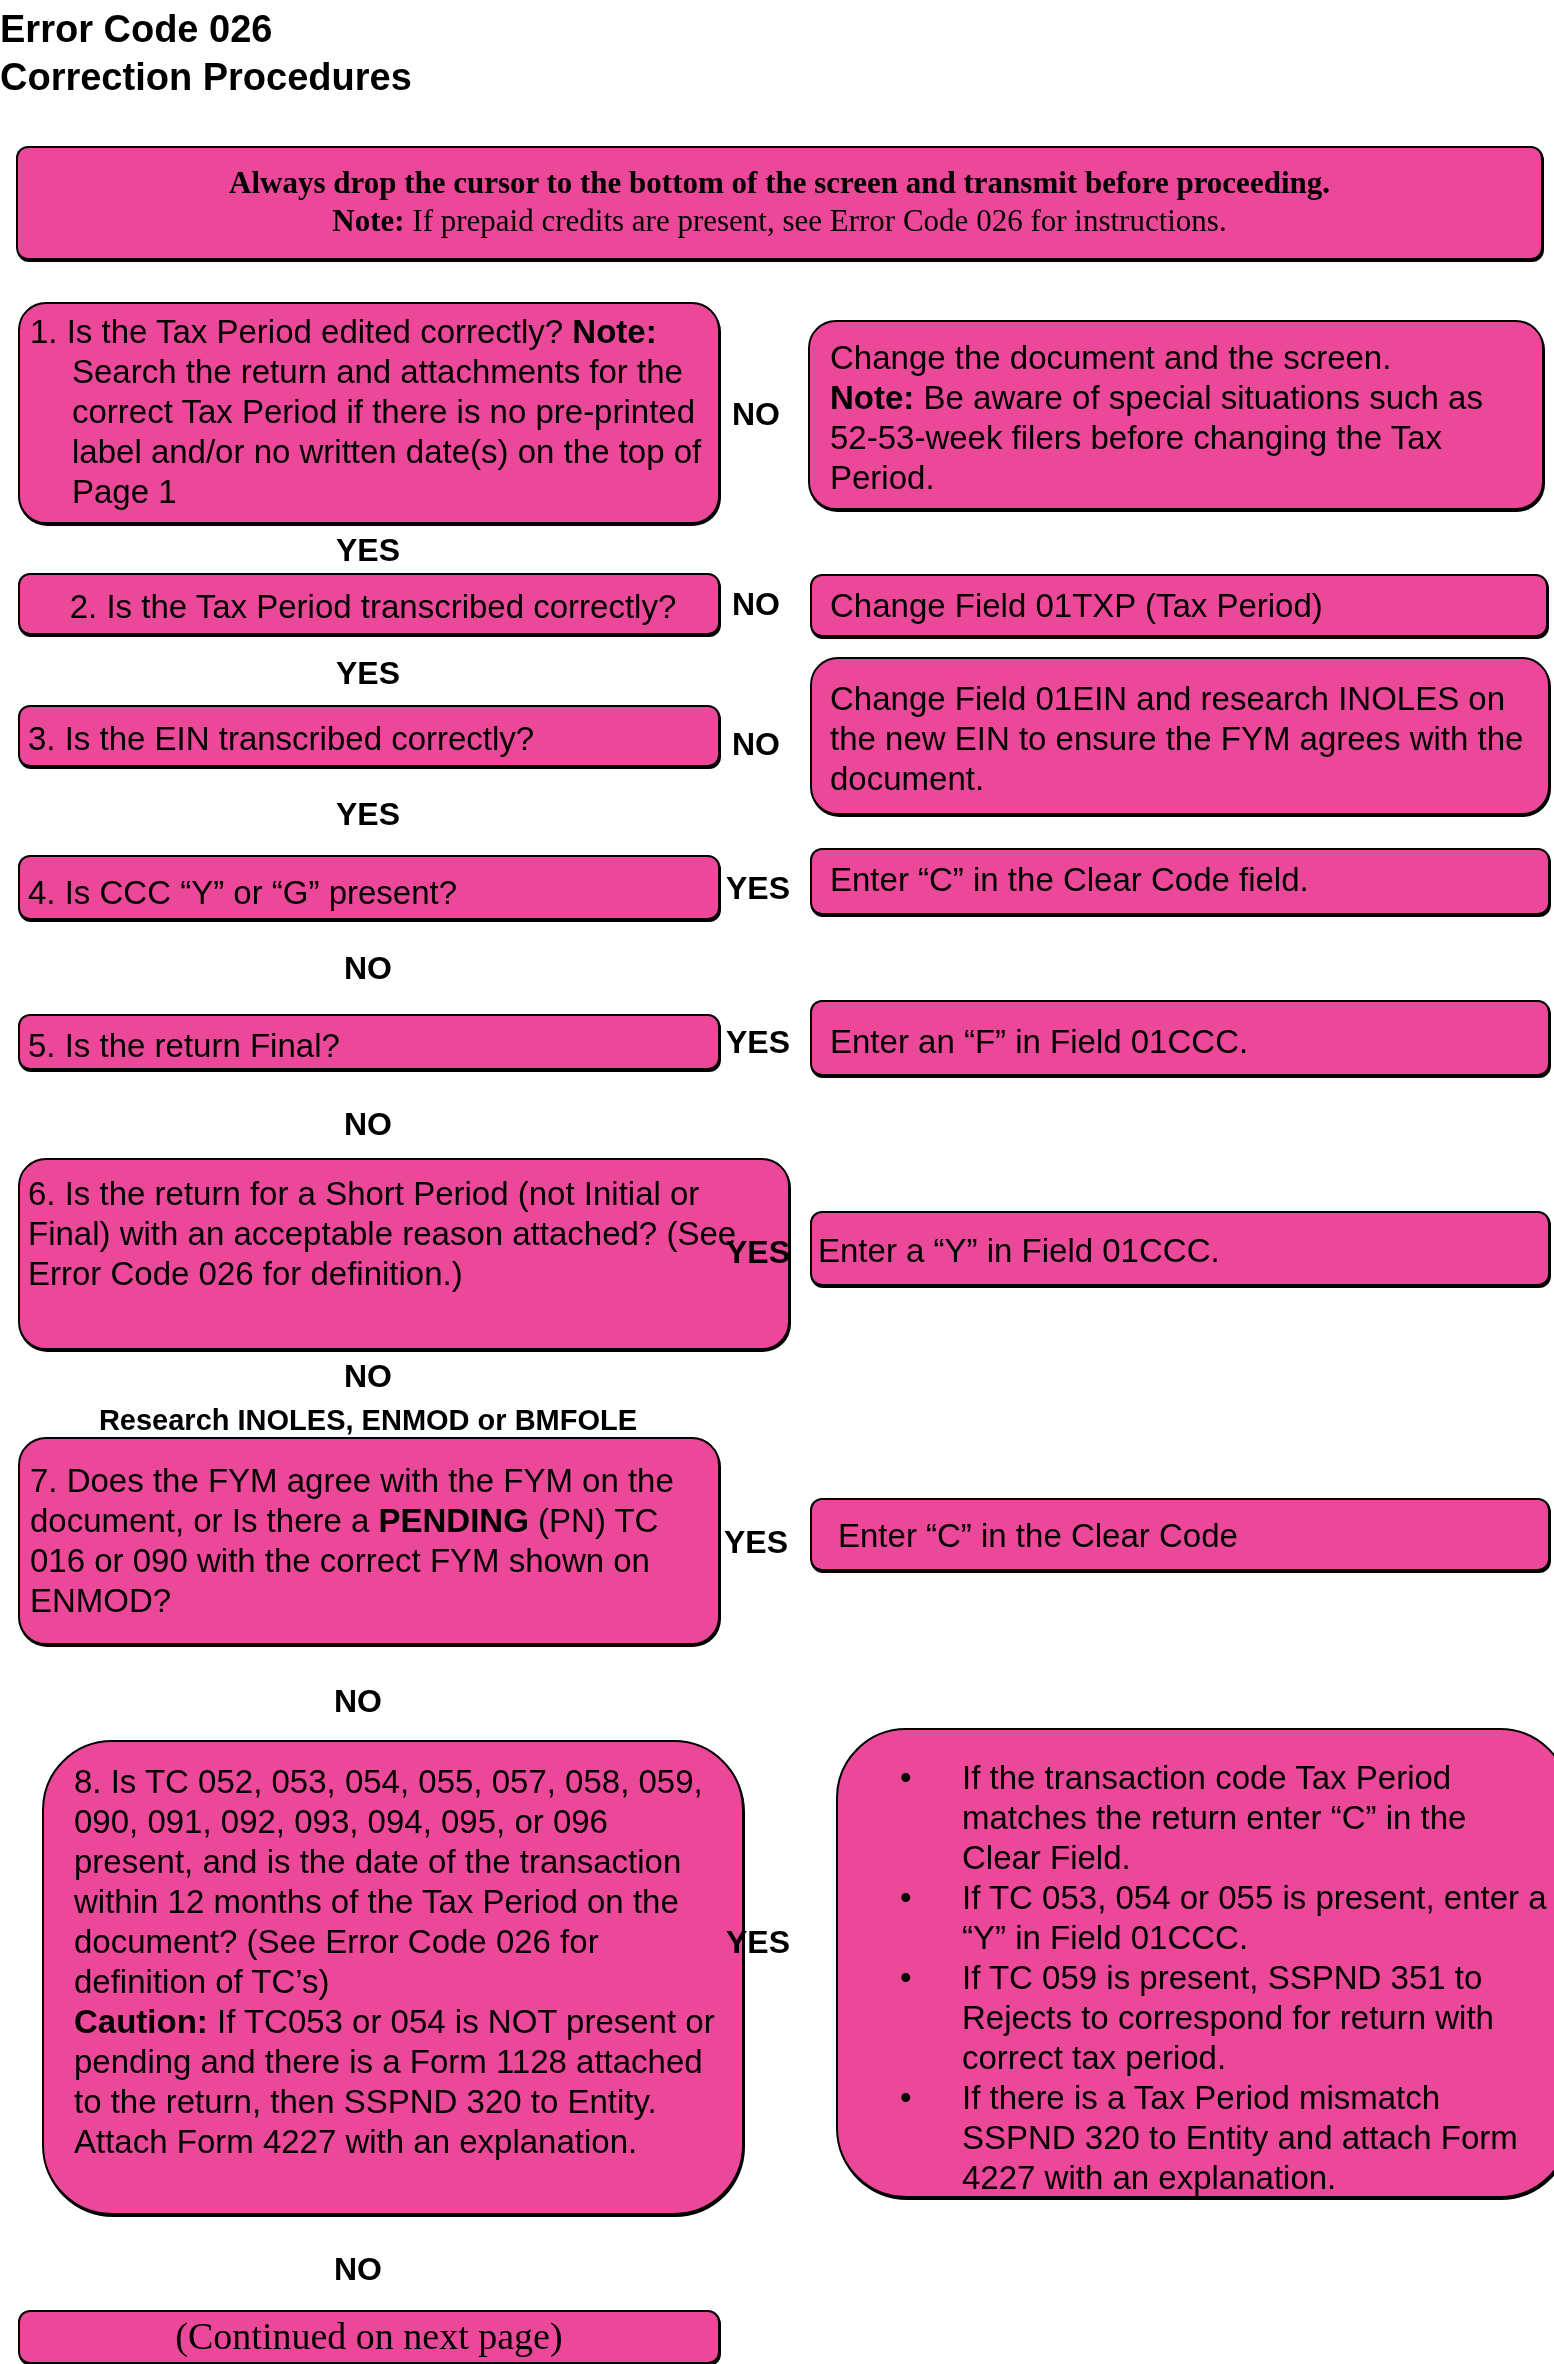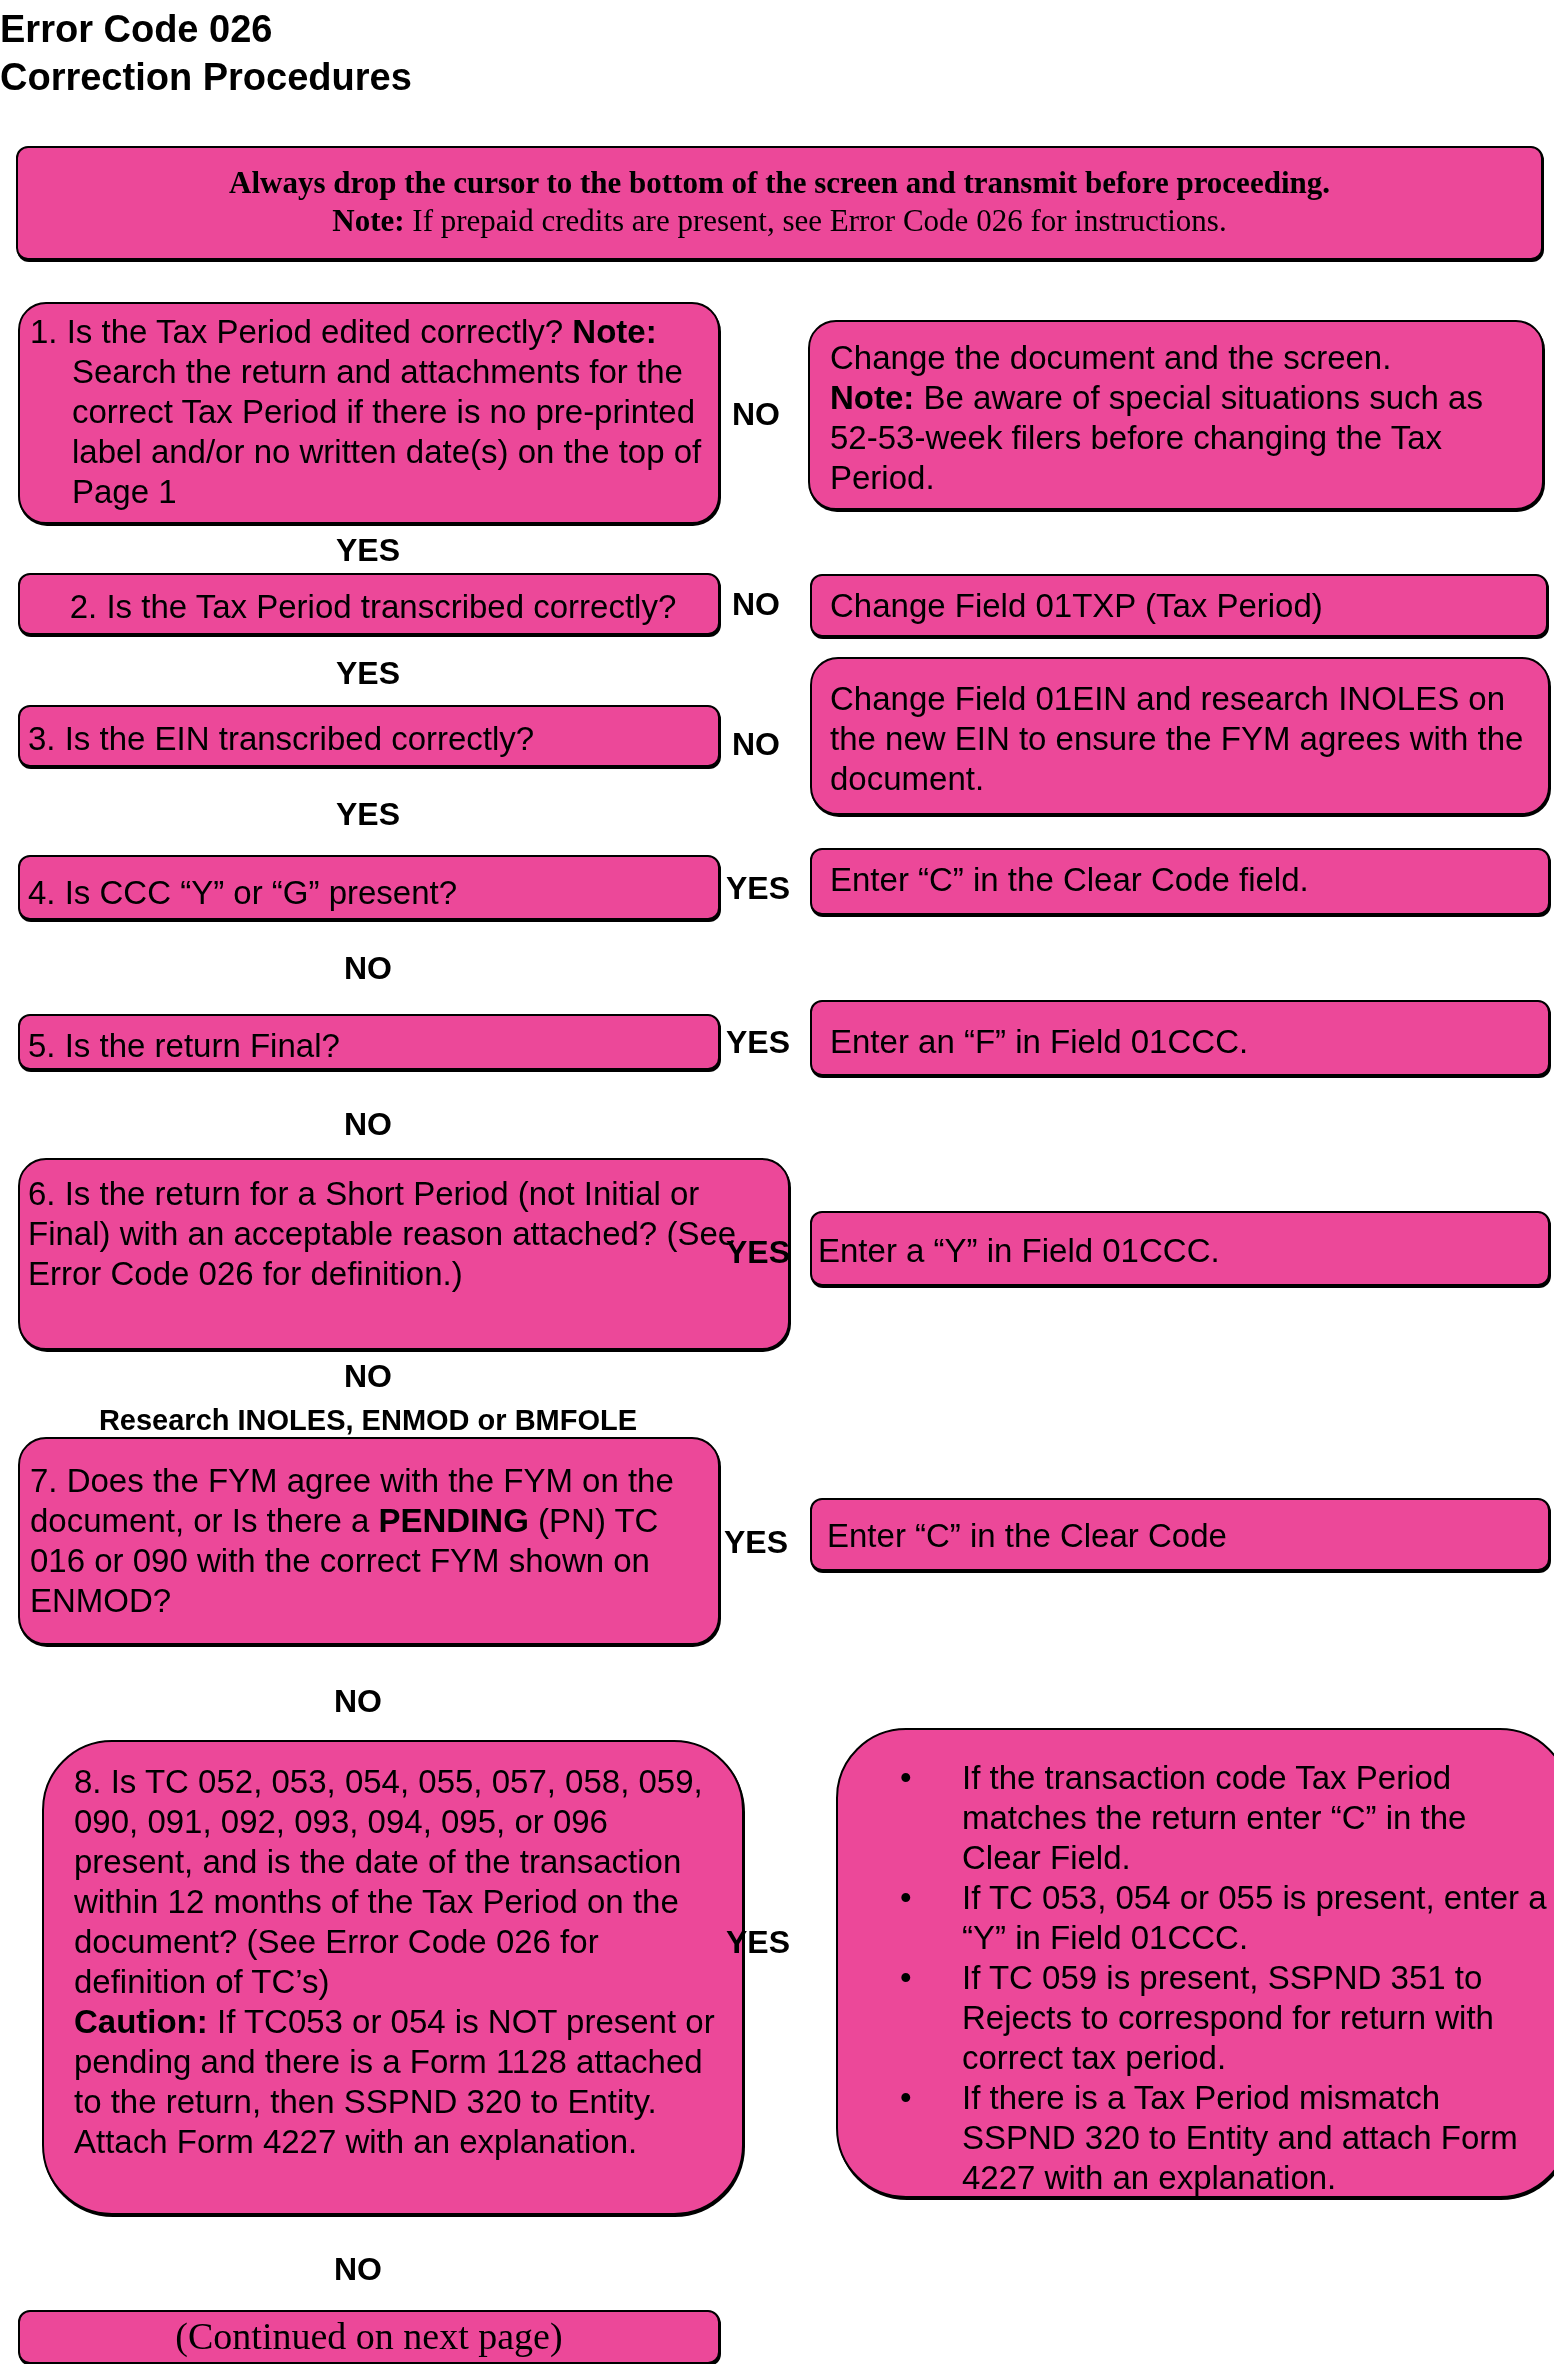--- a/index.html
+++ b/index.html
@@ -82,21 +82,21 @@
 <div class="box round-sm btxt" style="left:810px; top:1211px; width:740px; height:75px; padding:18px 0 0 6px;">
   <span>Enter a “Y” in Field 01CCC.</span>
 </div>
 <div class="lbl center-lbl" style="top:1358px;">NO</div>
 <div class="lbl" style="left:18px; width:700px; text-align:center; top:1402px; font-size:29px;">Research INOLES, ENMOD or BMFOLE</div>
 
 <div class="box round-md btxt" style="left:18px; top:1437px; width:702px; height:208px; padding:22px 8px 0 10px;">
   <span>7. Does the FYM agree with the FYM on the document, or Is there a </span><b>PENDING</b><span> (PN) TC 016 or 090 with the correct FYM shown on ENMOD?</span>
 </div>
 <div class="lbl" style="left:724px; top:1524px;">YES</div>
-<div class="box round-sm btxt" style="left:810px; top:1498px; width:740px; height:73px; padding:16px 0 0 15px;">
+<div class="box round-sm btxt" style="left:810px; top:1498px; width:740px; height:73px; padding:16px 0 0 26px;">
   <span>Enter “C” in the Clear Code</span>
 </div>
 <div class="lbl center-lbl" style="top:1683px; left:8px;">NO</div>
 
 <div class="box round-lg btxt" style="left:18px; top:1740px; width:702px; height:475px; padding:20px 16px 0 30px;">
   <div>8. Is TC 052, 053, 054, 055, 057, 058, 059, 090, 091, 092, 093, 094, 095, or 096 present, and is the date of the transaction within 12 months of the Tax Period on the document?  (See Error Code 026 for definition of TC’s)</div>
   <div><b>Caution:</b><span> If TC053 or 054 is NOT present or pending and there is a Form 1128 attached to the return, then SSPND 320 to Entity. Attach Form 4227 with an explanation.</span></div>
 </div>
 <div class="lbl" style="left:726px; top:1924px;">YES</div>
 <div class="box round-lg btxt" style="left:812px; top:1728px; width:734px; height:470px; padding:28px 20px 0 62px;">

